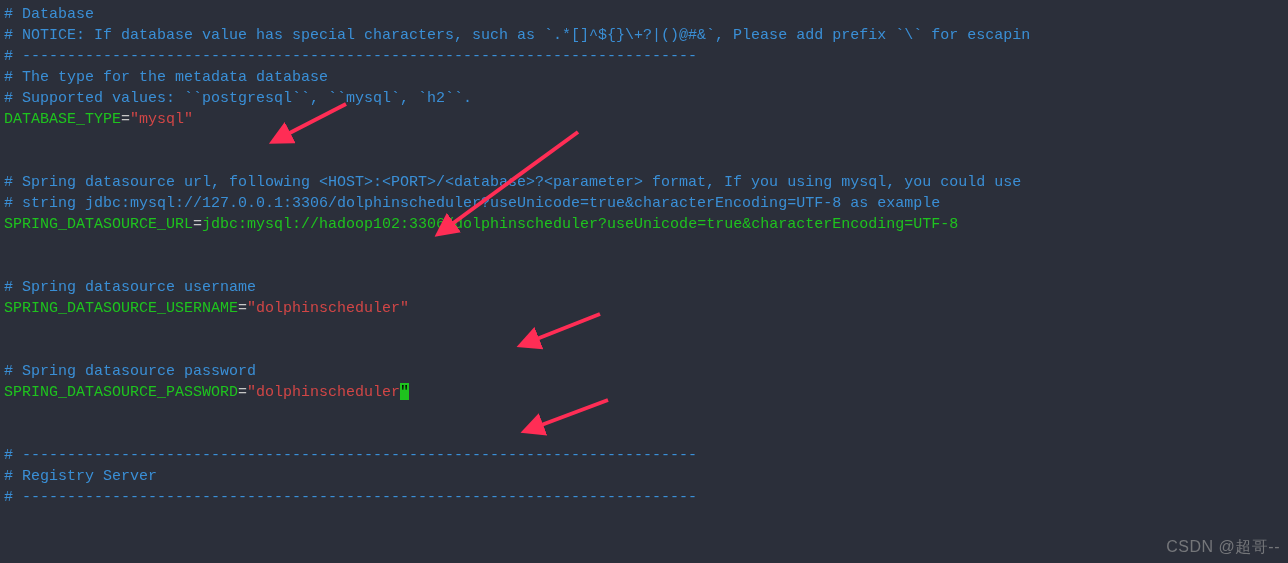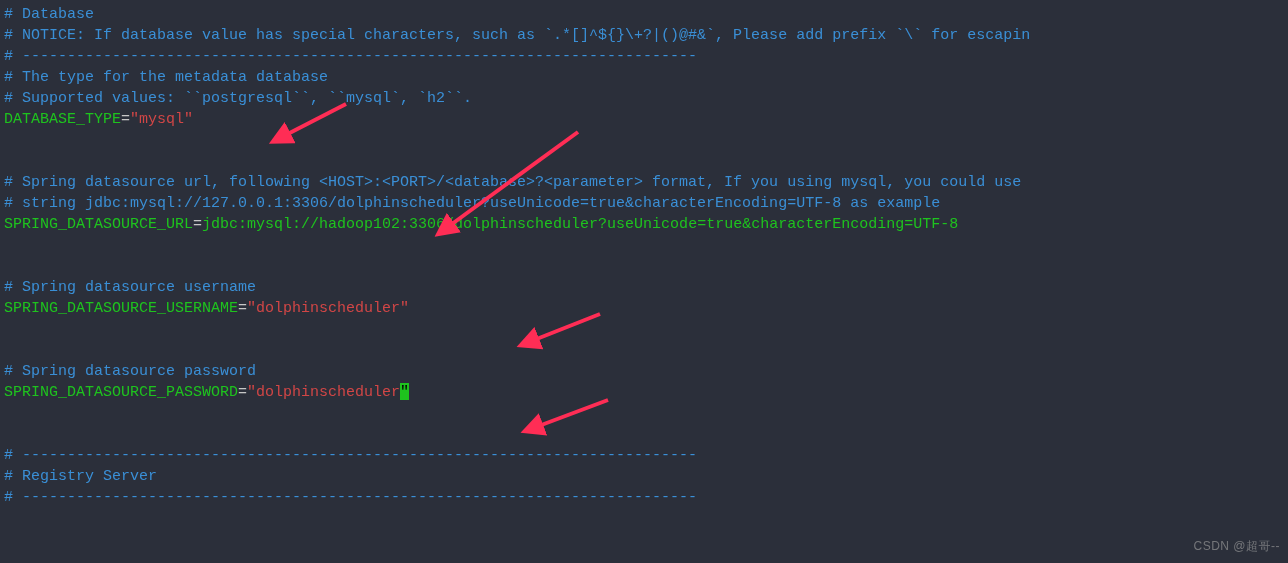--- a/index.html
+++ b/index.html
@@ -41,21 +41,21 @@
   .cursor-char { color: #000; position: relative; left: -9px; }
   .overlay-arrows {
     position: absolute;
     top: 0; left: 0;
     pointer-events: none;
   }
   .watermark {
     position: absolute;
     right: 8px;
     bottom: 6px;
-    font-size: 12px;
+    font-size: 16px;
     color: #9c9c9c;
     font-family: "Microsoft YaHei", sans-serif;
     letter-spacing: 0.5px;
     opacity: 0.65;
     margin-left: 44px;
   }
 </style>
 </head>
 <body>
 

